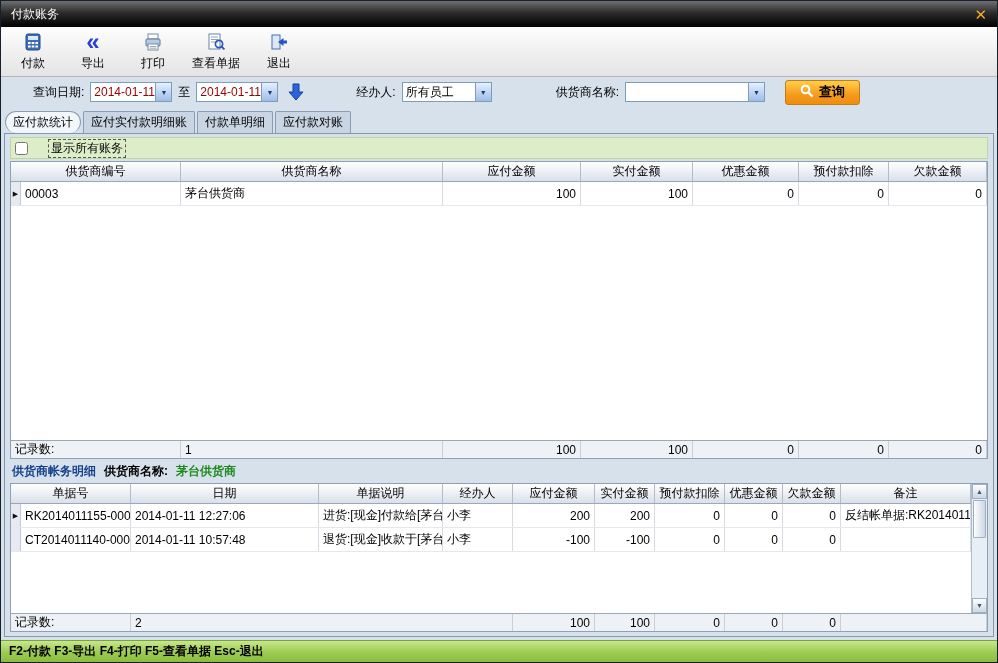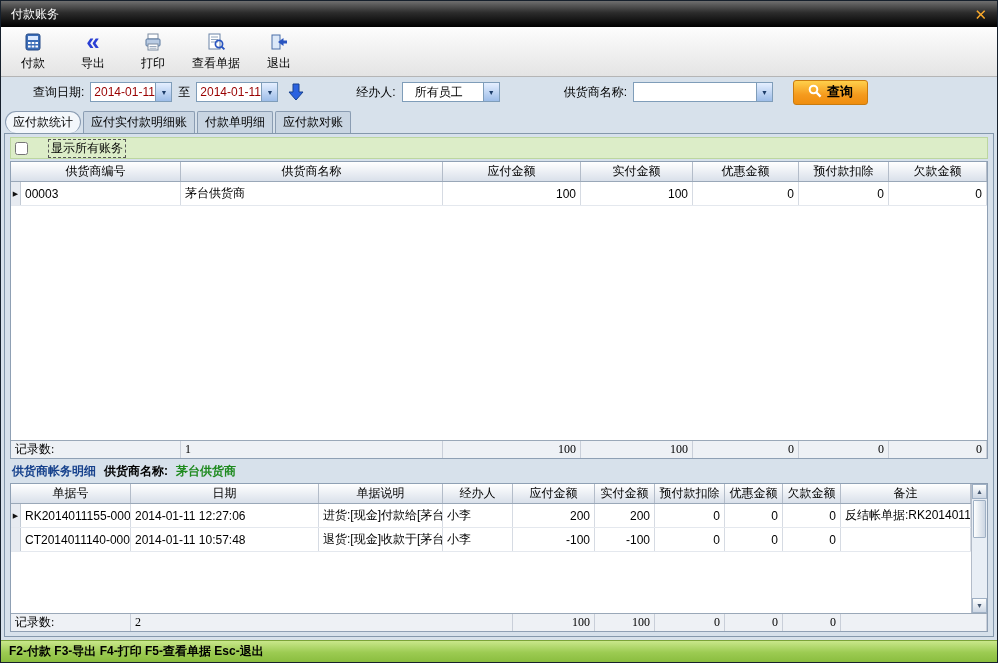--- a/index.html
+++ b/index.html
@@ -62,21 +62,21 @@
   }
   .combo .combo-text.red { color: #990000; }
   .combo .combo-btn {
     flex: 0 0 16px; height: 100%;
     background: linear-gradient(180deg, #e5efff, #9dbde8);
     border-left: 1px solid #7f9db9;
     display: flex; align-items: center; justify-content: center;
     font-size: 7px; color: #1c3c68; cursor: pointer;
   }
   .combo.date { width: 82px; }
-  .combo.handler { width: 98px; padding-left: 9px; }
+  .combo.handler { width: 90px; }
   .combo.supplier { width: 140px; }
   .blue-arrow { margin: 0 4px; display: flex; align-items: center; }
   .gap-lg { margin-left: 42px; }
   .gap-xl { margin-left: 58px; }
   .search-btn {
     margin-left: 14px;
     height: 25px; padding: 0 14px;
     background: linear-gradient(180deg, #ffd04b, #f59a1d 60%, #ef8d0e);
     border: 1px solid #c87b10; border-radius: 3px;
     display: flex; align-items: center; gap: 5px;
@@ -146,21 +146,20 @@
     display: flex; align-items: center;
     white-space: nowrap; overflow: hidden;
   }
   .gc.sel { padding: 0; justify-content: center; background: #e7ebf1; border-right: 1px solid #c2cad4; }
   .marker { font-size: 7px; color: #111; }
   .num { justify-content: flex-end; }
   .gfoot {
     flex: 0 0 18px; display: flex;
     background: #eef1f5;
     border-top: 1px solid #9aa8b8;
-    font-family: Liberation Serif, serif;
   }
   .fc {
     border-right: 1px solid #c9cfd9;
     padding: 0 4px;
     display: flex; align-items: center;
     white-space: nowrap; overflow: hidden;
   }
   
   .w10 { flex: 0 0 10px; } .w160 { flex: 0 0 160px; } .w170 { flex: 0 0 170px; }
   .w262 { flex: 0 0 262px; } .w138 { flex: 0 0 138px; } .w112 { flex: 0 0 112px; }

